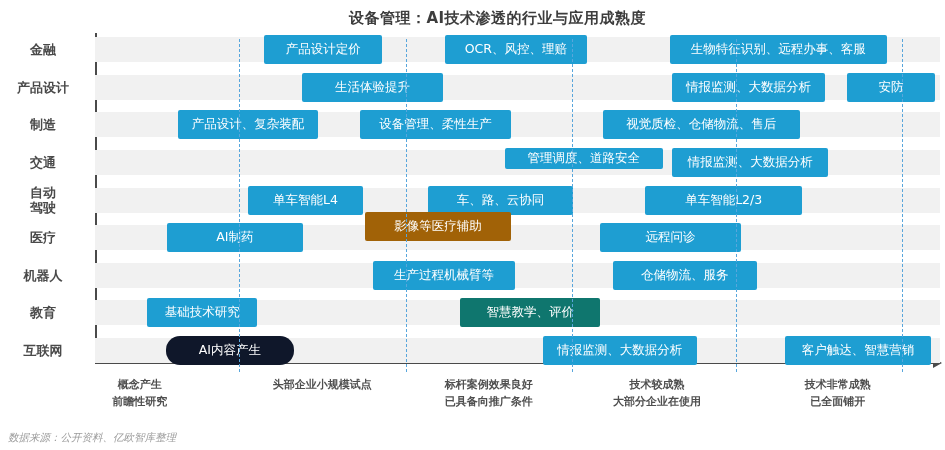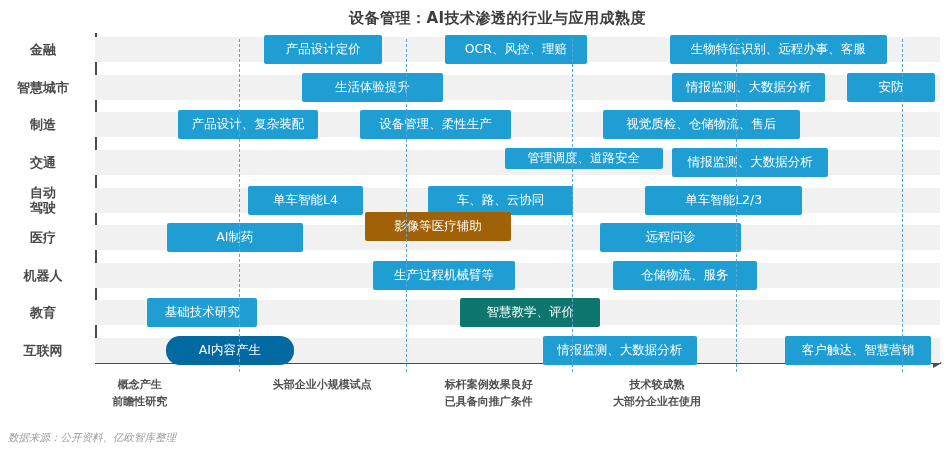--- a/index.html
+++ b/index.html
@@ -83,41 +83,43 @@
       <div class="box" style="top: 186.125px; left: 8.5%; width: 16.1%; height: 29px; background: rgb(30, 158, 210);">AI制药</div>
       <div class="box" style="top: 175px; left: 32%; width: 17.2%; height: 29px; background: #a16207;">影像等医疗辅助</div>
       <div class="box" style="top: 186.125px; left: 59.8%; width: 16.6%; height: 29px; background: rgb(30, 158, 210);">远程问诊</div>
       <div class="row-band" style="top: 225.75px;"></div>
       <div class="box" style="top: 223.75px; left: 32.9%; width: 16.8%; height: 29px; background: rgb(30, 158, 210);">生产过程机械臂等</div>
       <div class="box" style="top: 223.75px; left: 61.3%; width: 17%; height: 29px; background: rgb(30, 158, 210);">仓储物流、服务</div>
       <div class="row-band" style="top: 263.375px;"></div>
       <div class="box" style="top: 261.375px; left: 6.2%; width: 13%; height: 29px; background: rgb(30, 158, 210);">基础技术研究</div>
       <div class="box" style="top: 261.375px; left: 43.2%; width: 16.6%; height: 29px; background: #0f766e;">智慧教学、评价</div>
       <div class="row-band" style="top: 301px;"></div>
-      <div class="box" style="top: 299px; left: 8.4%; width: 15.1%; height: 29px; background: #0369a1; border-radius: 14px;">AI内容产生</div>
+      <div class="box" style="top: 299px; left: 8.4%; width: 15.1%; height: 29px; background: #0f172a; border-radius: 14px;">AI内容产生</div>
       <div class="box" style="top: 299px; left: 53%; width: 18.2%; height: 29px; background: rgb(30, 158, 210);">情报监测、大数据分析</div>
       <div class="box" style="top: 299px; left: 81.7%; width: 17.2%; height: 29px; background: rgb(30, 158, 210);">客户触达、智慧营销</div>
       <div class="vline" style="left: 17%; border-left-color: rgb(88, 166, 220);"></div>
       <div class="vline" style="left: 36.8%; border-left-color: rgb(88, 166, 220);"></div>
       <div class="vline" style="left: 56.4%; border-left-color: rgb(88, 166, 220);"></div>
       <div class="vline" style="left: 75.9%; border-left-color: rgb(88, 166, 220);"></div>
       <div class="vline" style="left: 95.5%; border-left-color: rgb(88, 166, 220);"></div>
     </div>
 
   <div class="source-note">数据来源：公开资料、亿欧智库整理</div>
 <div class="ylabel" style="top: 37px;">金融</div>
-    <div class="ylabel" style="top: 74.625px;">智慧城市</div>
+    <div class="ylabel" style="top: 74.625px;">产品设计</div>
     <div class="ylabel" style="top: 112.25px;">制造</div>
     <div class="ylabel" style="top: 149.875px;">交通</div>
     <div class="ylabel" style="top: 187.5px;">自动
 驾驶</div>
     <div class="ylabel" style="top: 225.125px;">医疗</div>
     <div class="ylabel" style="top: 262.75px;">机器人</div>
     <div class="ylabel" style="top: 300.375px;">教育</div>
     <div class="ylabel" style="top: 338px;">互联网</div>
     <div class="stage-label" style="left: 139.785px;">概念产生
 前瞻性研究</div>
     <div class="stage-label" style="left: 322.305px;">头部企业小规模试点</div>
     <div class="stage-label" style="left: 488.77px;">标杆案例效果良好
 已具备向推广条件</div>
     <div class="stage-label" style="left: 656.925px;">技术较成熟
 大部分企业在使用</div>
+    <div class="stage-label" style="left: 837.755px;">技术非常成熟
+已全面铺开</div>
   </div>
 
 </body></html>

